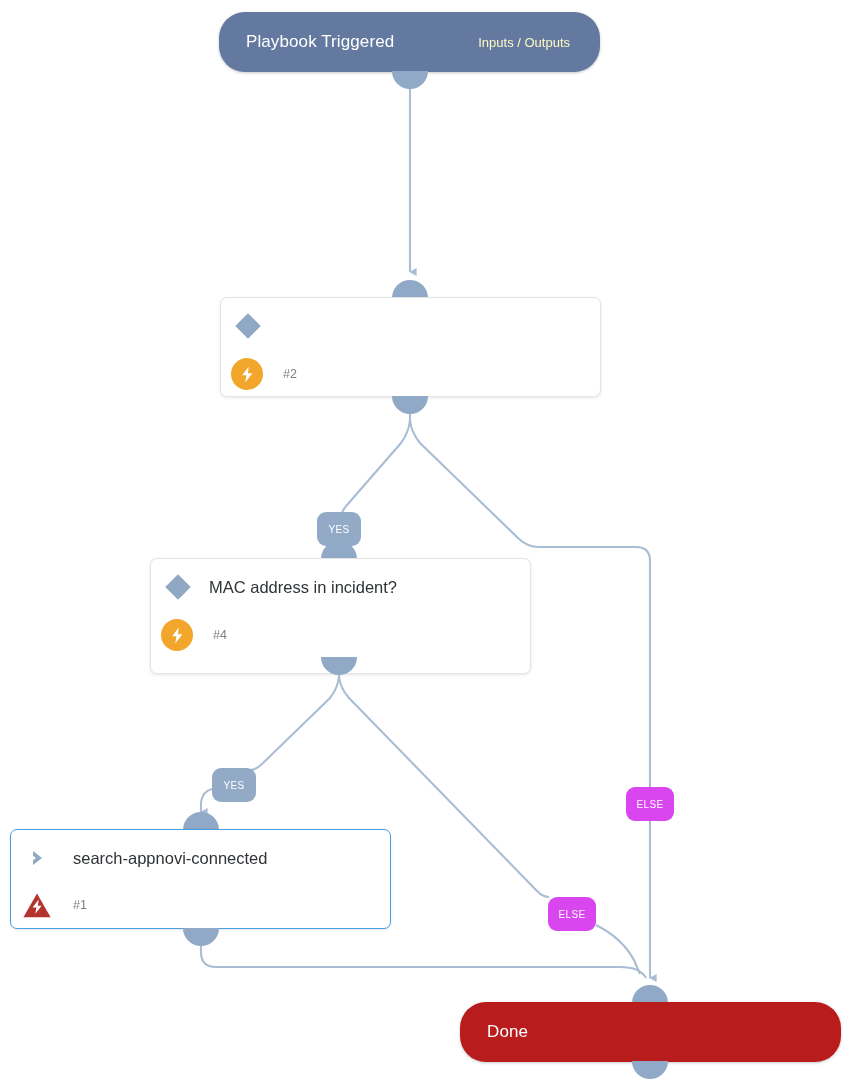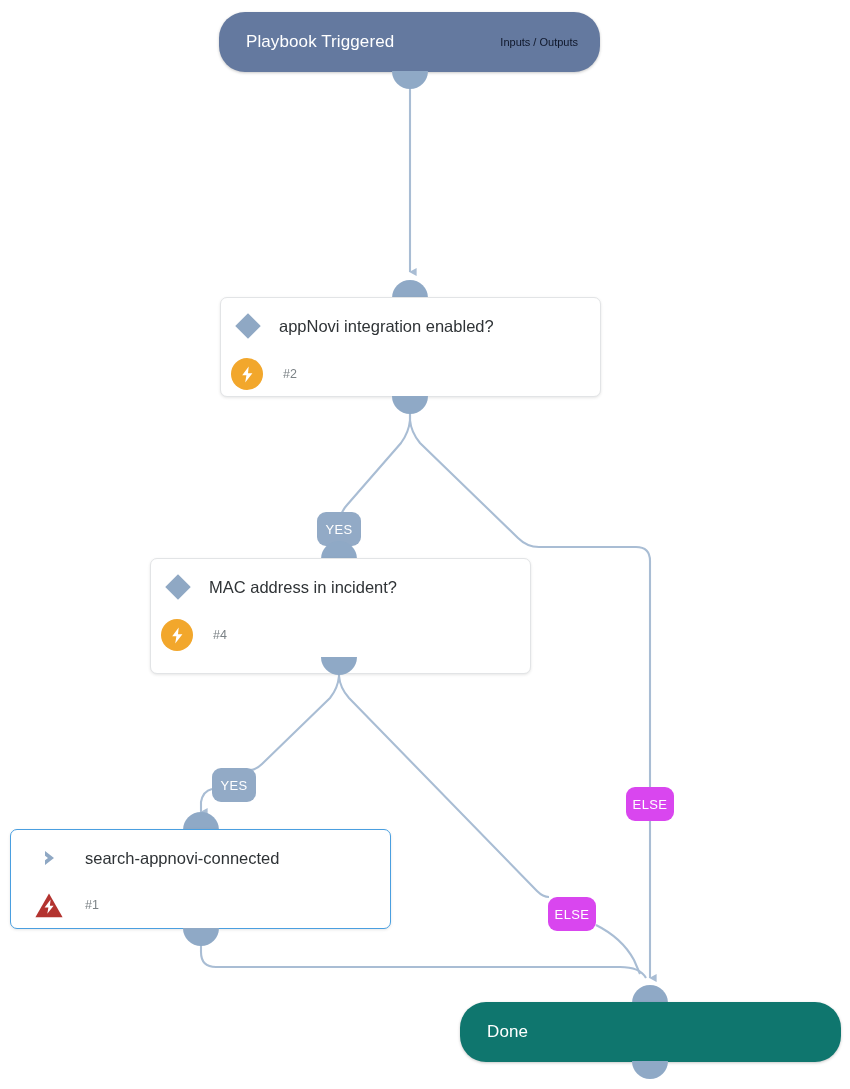--- a/index.html
+++ b/index.html
@@ -34,49 +34,48 @@
     border-radius: 26px;
     box-sizing: border-box;
     display: flex;
     align-items: center;
     box-shadow: 0 1px 3px rgba(0,0,0,0.22);
   }
   .pill-node.start {
     background: #64799f;
   }
   .pill-node.end {
-    background: #0f766e;
+    background: #b91c1c;
   }
   .pill-title {
     color: #ffffff;
     font-size: 17px;
     margin-left: 27px;
     letter-spacing: 0.1px;
     white-space: nowrap;
   }
   .pill-sub {
-    color: #0f172a;
-    font-size: 11px;
+    color: #fef9c3;
+    font-size: 13px;
     margin-left: auto;
-    margin-right: 22px;
+    margin-right: 30px;
     white-space: nowrap;
   }
 
   
   .card-node {
     position: absolute;
     background: #ffffff;
     border: 1px solid #e2e4e6;
     border-radius: 7px;
     box-sizing: border-box;
     box-shadow: 0 1px 3px rgba(0,0,0,0.10);
   }
   .card-node.selected {
     border: 1.5px solid #4a9fe0;
-    padding-left: 12px;
   }
   .card-row-top {
     display: flex;
     align-items: center;
     height: 56px;
     padding-left: 18px;
   }
   .card-title {
     font-size: 16.5px;
     color: #2f3336;
@@ -147,21 +146,21 @@
     border-radius: 18px 18px 0 0;
   }
 
   
   .edge-label {
     position: absolute;
     display: flex;
     align-items: center;
     justify-content: center;
     border-radius: 9px;
-    font-size: 13px;
+    font-size: 10px;
     letter-spacing: 0.4px;
     box-sizing: border-box;
   }
   .edge-label.yes {
     background: #92aac6;
     color: #ffffff;
     width: 44px;
     height: 34px;
   }
   .edge-label.els {
@@ -205,21 +204,20 @@
   <div class="pill-node start" style="left:219px; top:12px; width:381px; height:60px;gap:35px;">
     <span class="pill-title">Playbook Triggered</span>
     <span class="pill-sub">Inputs / Outputs</span>
   </div>
   <div class="handle bottom" style="left:392px; top:71px;"></div>
 
   <div class="handle top" style="left:392px; top:280px;"></div>
   <div class="card-node" style="left:220px; top:297px; width:381px; height:100px;">
     <div class="card-row-top">
       <span class="diamond-icon"></span>
-      <span class="card-title">appNovi integration enabled?</span>
     </div>
     <div class="card-row-bottom">
       <span class="bolt-badge">
         <svg width="15" height="17" viewBox="0 0 15 17" aria-hidden="true">
           <path d="M8.7 0.6 L2.2 9.3 L6.4 9.3 L5.2 16.4 L12.4 7.2 L8.0 7.2 Z" fill="#ffffff"></path>
         </svg>
       </span>
       <span class="card-num">#2</span>
     </div>
   </div>

